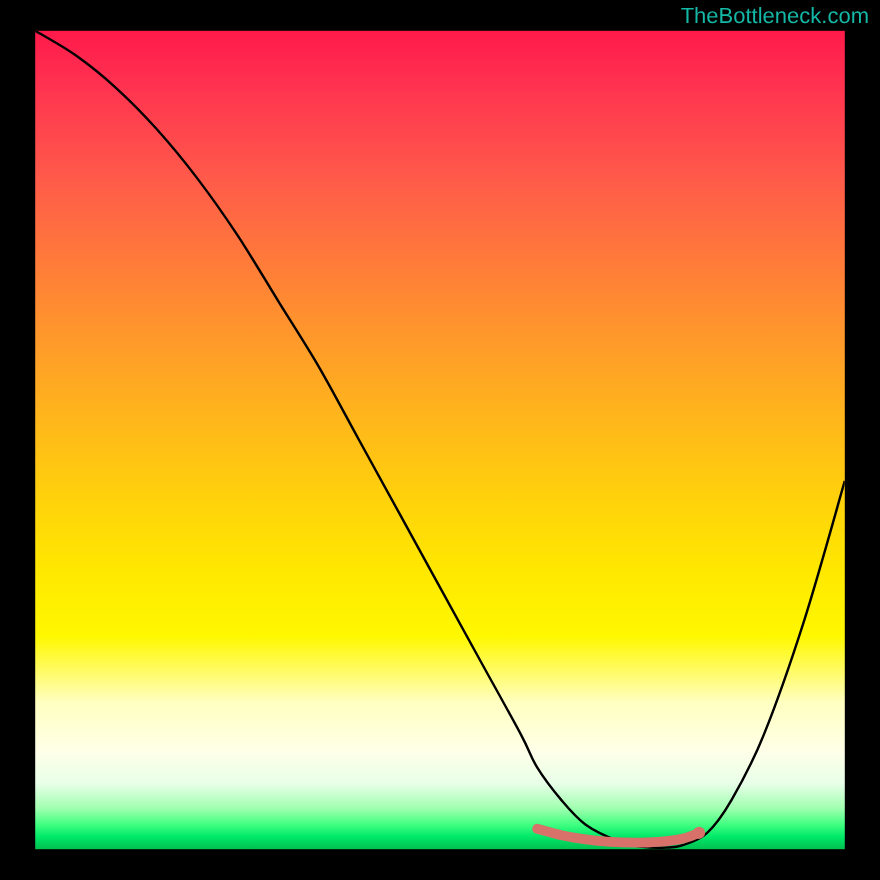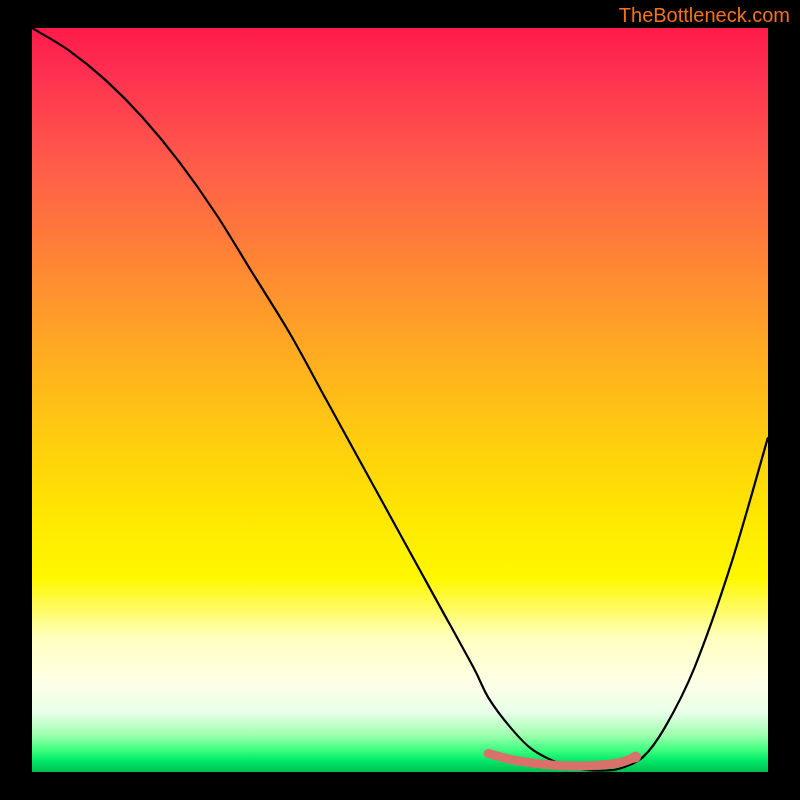--- a/index.html
+++ b/index.html
@@ -8,21 +8,21 @@
     height: 800px;
     background: #000;
     position: relative;
     font-family: Arial, sans-serif;
     overflow: hidden;
   }
   .watermark {
     position: absolute;
     top: 4px;
     right: 10px;
-    color: #f97316;
+    color: #14b8a6;
     font-size: 20px;
     font-weight: 500;
     z-index: 10;
   }
   .plot-area {
     position: absolute;
     left: 32px;
     top: 28px;
     width: 736px;
     height: 744px;

